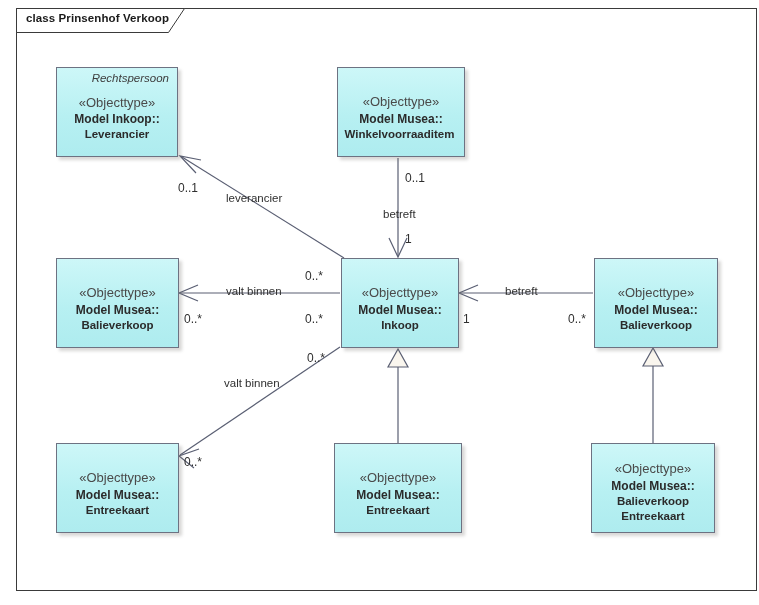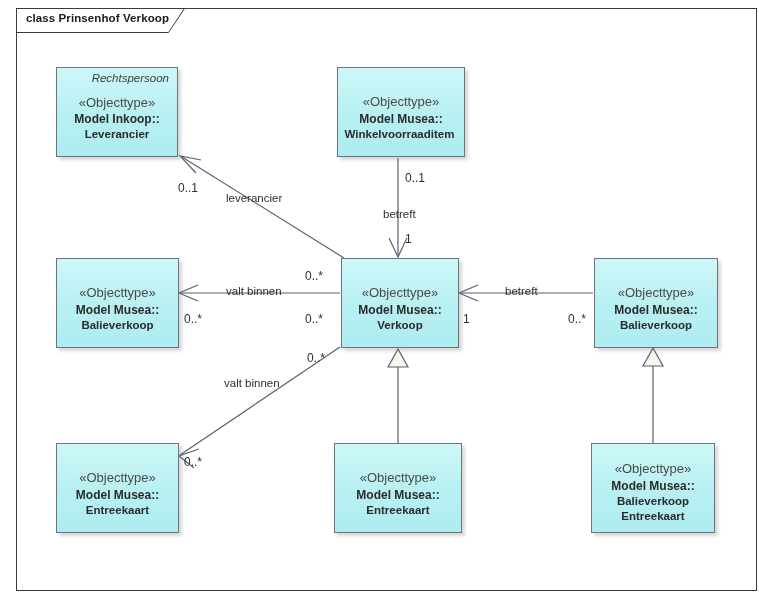--- a/index.html
+++ b/index.html
@@ -235,21 +235,21 @@
 
   <div class="node" style="left:48px; top:258px; width:123px; height:90px; padding-top:25px;">
     <div class="stereo">«Objecttype»</div>
     <div class="pkg">Model Musea::</div>
     <div class="nm">Balieverkoop</div>
   </div>
 
   <div class="node" style="left:333px; top:258px; width:118px; height:90px; padding-top:25px;">
     <div class="stereo">«Objecttype»</div>
     <div class="pkg">Model Musea::</div>
-    <div class="nm">Verkoop</div>
+    <div class="nm">Inkoop</div>
   </div>
 
   <div class="node" style="left:586px; top:258px; width:124px; height:90px; padding-top:25px;">
     <div class="stereo">«Objecttype»</div>
     <div class="pkg">Model Musea::</div>
     <div class="nm">Balieverkoop</div>
   </div>
 
   <div class="node" style="left:48px; top:443px; width:123px; height:90px; padding-top:25px;">
     <div class="stereo">«Objecttype»</div>

